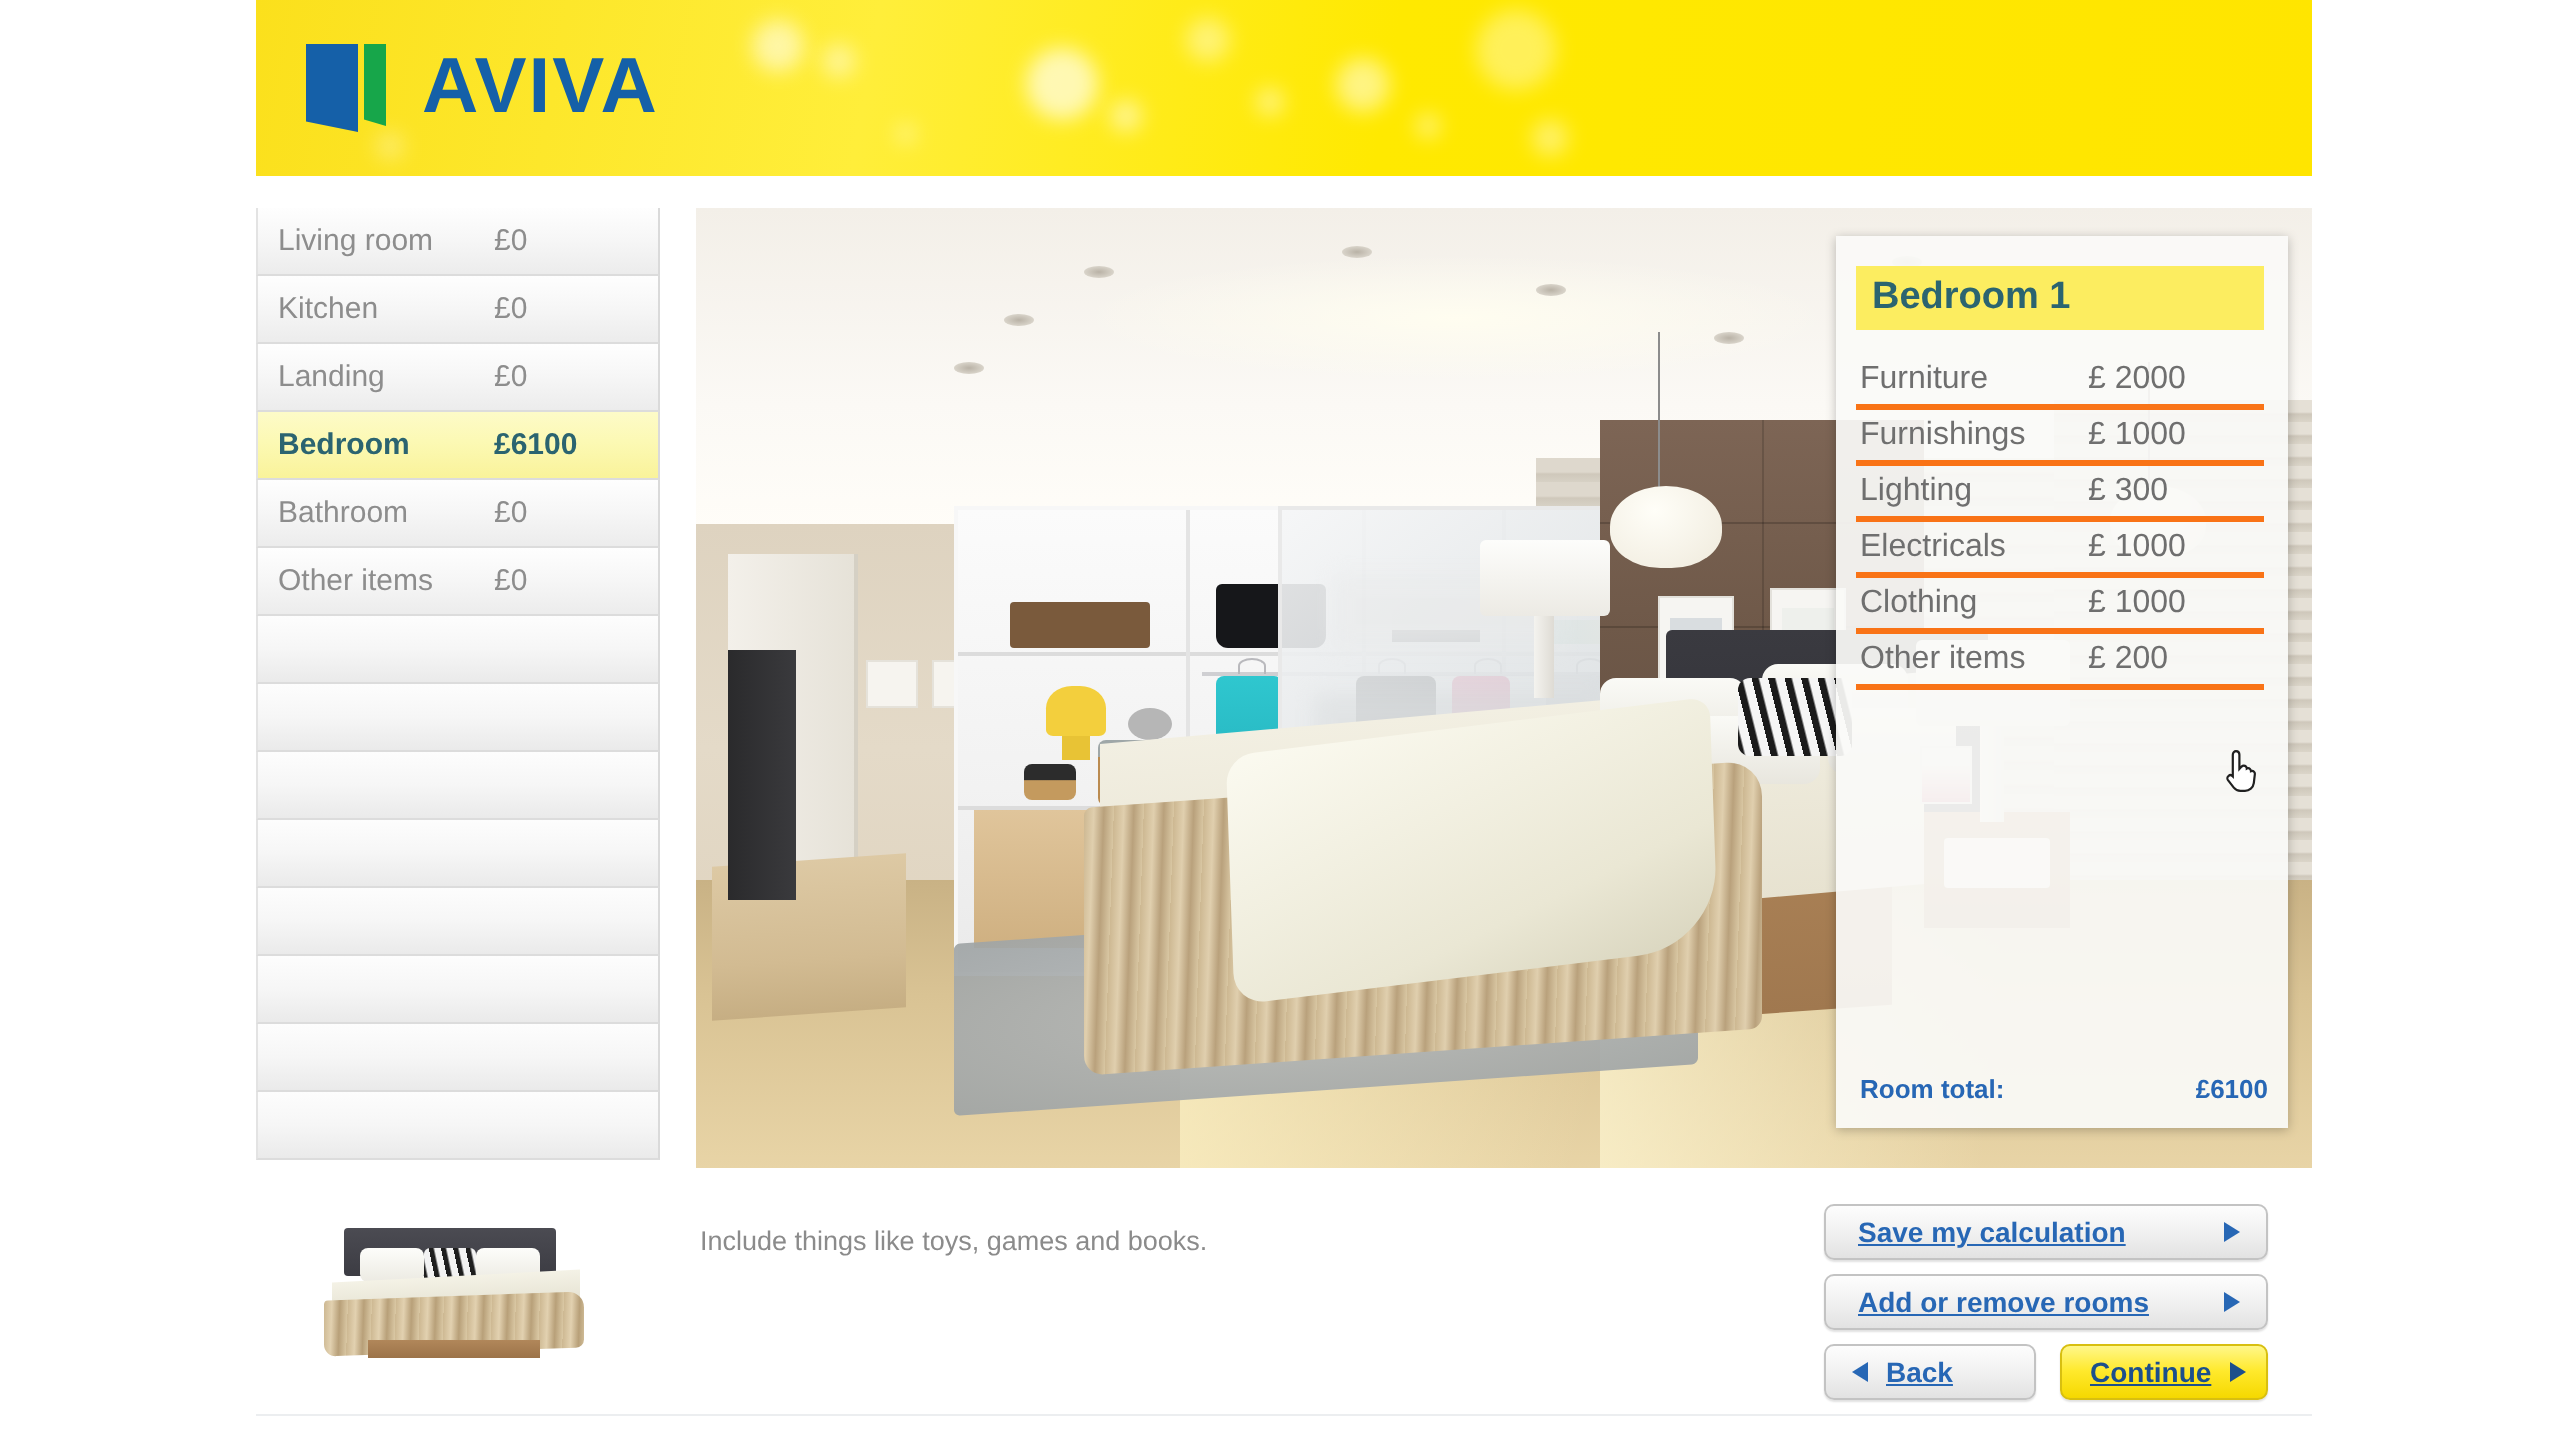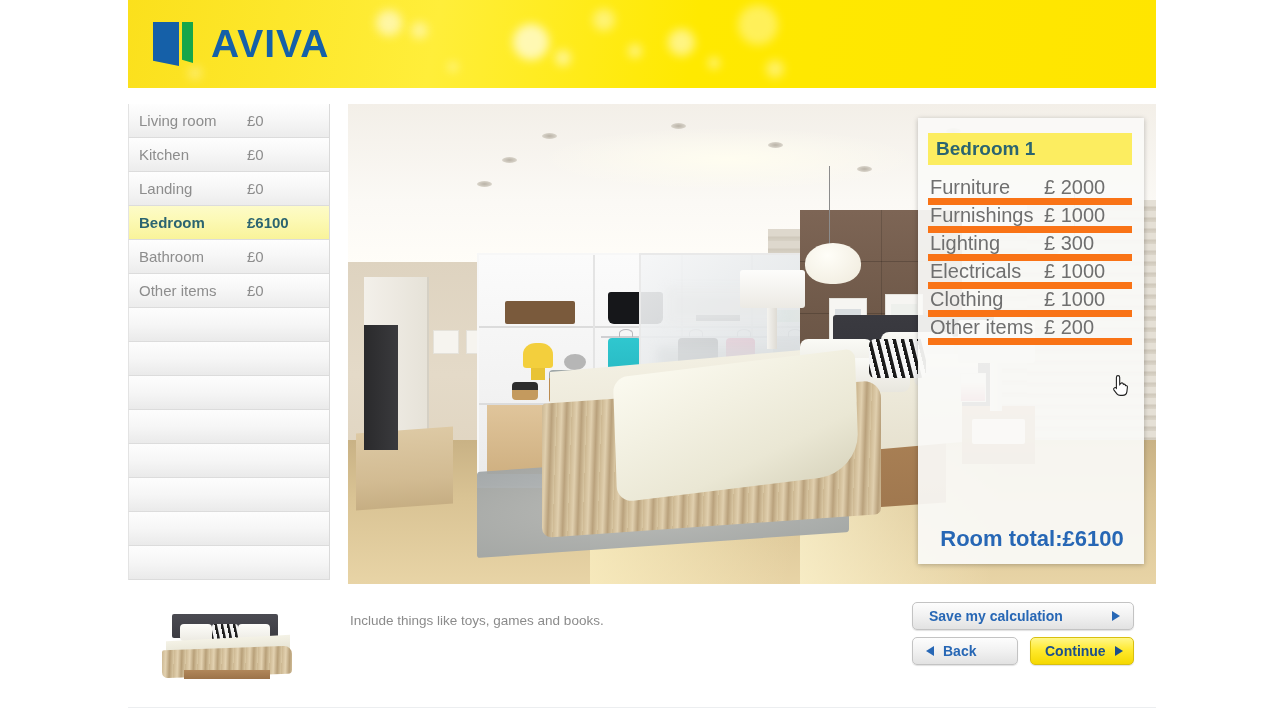--- a/index.html
+++ b/index.html
@@ -179,28 +179,28 @@
     background: rgba(250,250,247,.93); box-shadow: 0 1px 5px rgba(0,0,0,.25);
   }
   .panel-title {
     position: absolute; left: 10px; top: 15px; width: 204px; height: 32px;
     background: #fced60; display: flex; align-items: center; padding-left: 8px;
     font-size: 19px; font-weight: bold; color: #2b6470;
   }
   .items { position: absolute; left: 10px; top: 59px; width: 204px; }
   .item-row {
     position: relative; height: 28px; display: flex; align-items: center;
-    border-bottom: 7px solid #f97316; font-size: 20px; color: #6f6f6f;
+    border-bottom: 3px solid #f97316; font-size: 16px; color: #6f6f6f;
   }
   .item-name { position: absolute; left: 2px; }
   .item-val { position: absolute; left: 116px; }
   .room-total {
     position: absolute; left: 12px; bottom: 12px; width: 204px;
-    display: flex; align-items: center; justify-content: center;
-    font-size: 22px; font-weight: bold; color: #2767b5;
+    display: flex; align-items: center; justify-content: space-between;
+    font-size: 13px; font-weight: bold; color: #2767b5;
   }
   .cursor-hand {
     position: absolute; left: 1112px; top: 374px; width: 20px; height: 24px;
     z-index: 40; pointer-events: none;
   }
 
   
   .bed-thumb { position: absolute; left: 150px; top: 604px; width: 160px; height: 86px; }
   .bt-head { position: absolute; left: 22px; top: 10px; width: 106px; height: 24px;
     background: linear-gradient(to bottom,#4b4b52,#3c3c43); border-radius: 2px; }
@@ -222,21 +222,21 @@
 
   .btns { position: absolute; left: 912px; top: 602px; width: 232px; }
   .btn {
     position: relative; height: 28px; border-radius: 5px; display: flex;
     align-items: center; border: 1px solid #c3c3c3;
     background: linear-gradient(to bottom,#fdfdfd 0%,#f1f1f1 50%,#e2e2e2 100%);
     font-size: 14px; font-weight: bold; color: #2767b5; cursor: pointer;
     box-shadow: 0 1px 1px rgba(0,0,0,.12);
   }
   .btn-wide { width: 222px; margin-bottom: 7px; }
-  .btn-label { position: absolute; left: 16px; }
+  .btn-label { position: absolute; left: 16px; text-decoration: underline; }
   .arrow-r { position: absolute; right: 13px; width: 0; height: 0;
     border-left: 8px solid #2767b5; border-top: 5px solid transparent; border-bottom: 5px solid transparent; }
   .arrow-l { position: absolute; left: 13px; width: 0; height: 0;
     border-right: 8px solid #2767b5; border-top: 5px solid transparent; border-bottom: 5px solid transparent; }
   .row-last { display: flex; gap: 12px; }
   .btn-back { width: 106px; }
   .btn-back .btn-label { left: 30px; }
   .btn-continue {
     width: 104px; border: 1px solid #d8bf10;
     background: linear-gradient(to bottom,#fff78a 0%,#ffe92c 48%,#f5d800 100%);
@@ -468,20 +468,24 @@
 
   <div class="tips">
     <div class="tips-sub">Include things like toys, games and books.</div>
   </div>
 
   <div class="btns">
     <div class="btn btn-wide">
       <span class="btn-label">Save my calculation</span>
       <span class="arrow-r"></span>
     </div>
+    <div class="btn btn-wide">
+      <span class="btn-label">Add or remove rooms</span>
+      <span class="arrow-r"></span>
+    </div>
     <div class="row-last">
       <div class="btn btn-back">
         <span class="arrow-l"></span>
         <span class="btn-label">Back</span>
       </div>
       <div class="btn btn-continue">
         <span class="btn-label">Continue</span>
         <span class="arrow-r"></span>
       </div>
     </div>

